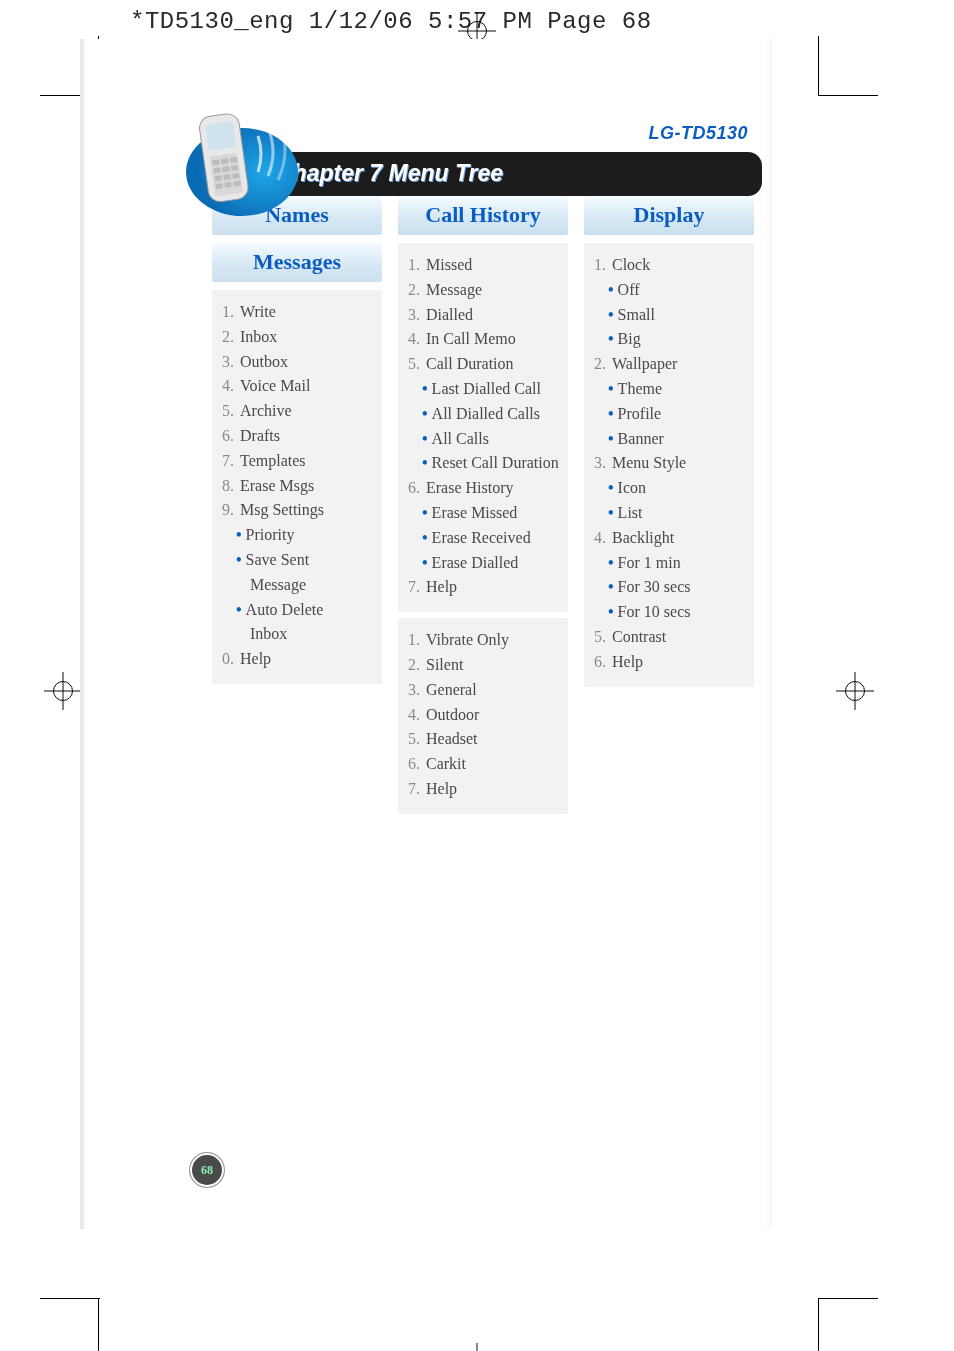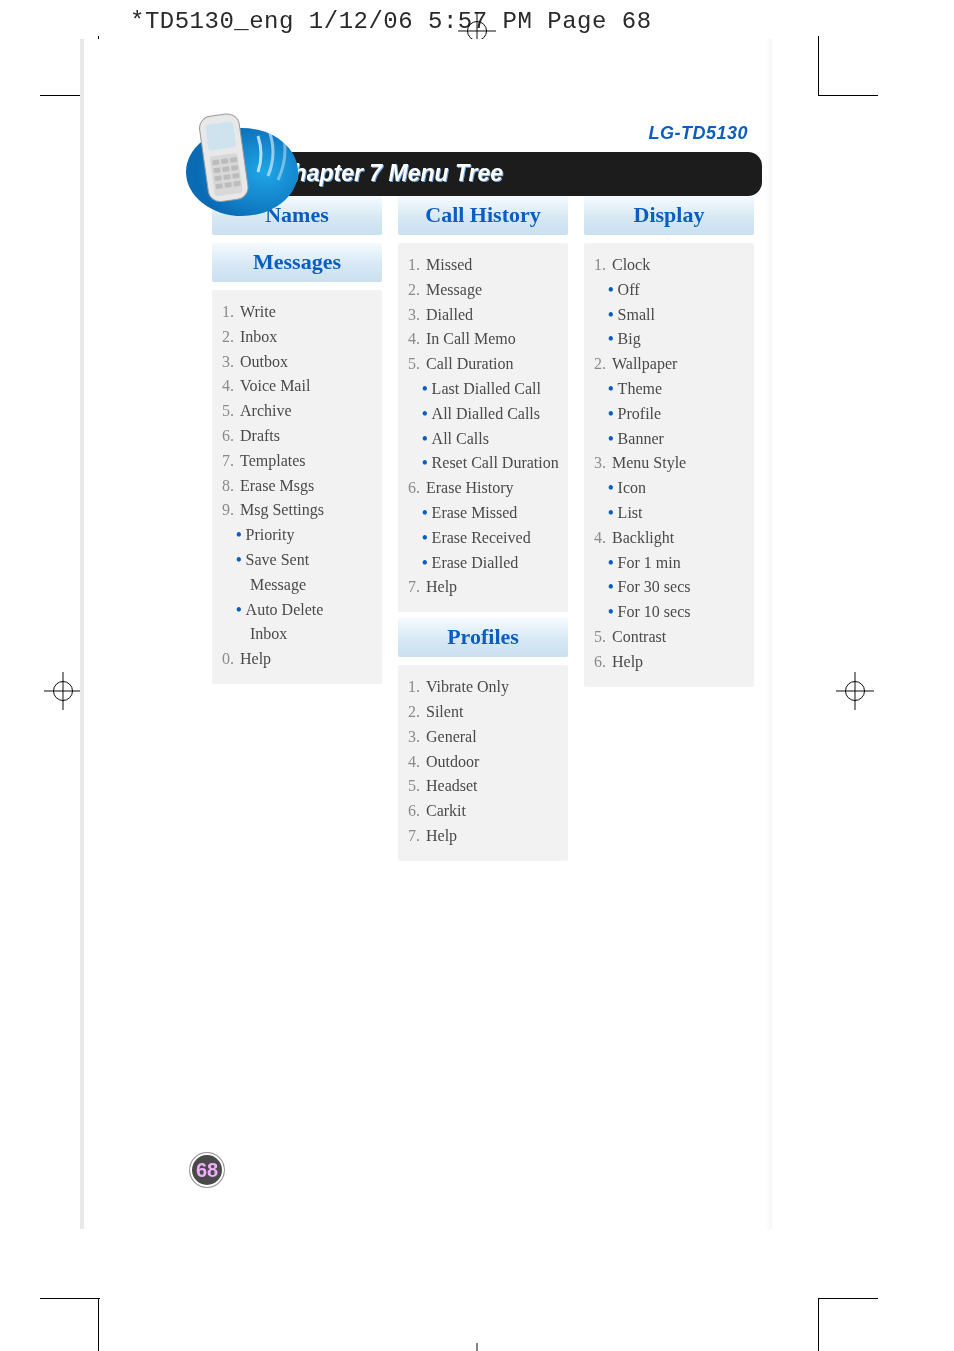--- a/index.html
+++ b/index.html
@@ -120,27 +120,28 @@
     display:block;
   }
   .bullet { color:#0a5ec2; font-weight:bold; }
   .page-num {
     position:absolute;
     left:110px;
     bottom:42px;
     width:34px; height:34px;
     border-radius:50%;
     background:#4a4a4a;
-    color:#f0abfc;
+    color:#86efac;
     font-weight:bold;
-    font-size:20px;
+    font-size:12px;
     display:flex;
     align-items:center;
     justify-content:center;
     box-shadow: inset 0 0 0 2px #fff, 0 0 0 1px #9a9a9a;
+    font-family: Liberation Serif, serif;
   }
 </style>
 </head>
 <body>
 
 <div class="print-header">*TD5130_eng  1/12/06  5:57 PM  Page 68</div>
 
 <div class="crop h1"></div>
 <div class="crop v1"></div>
 <div class="crop h2"></div>
@@ -265,21 +266,20 @@
               <div class="sub"><span class="bullet">• </span><span>All Calls</span></div>
               <div class="sub"><span class="bullet">• </span><span>Reset Call Duration</span></div>
               <div><span class="n">6. </span><span>Erase History</span></div>
               <div class="sub"><span class="bullet">• </span><span>Erase Missed</span></div>
               <div class="sub"><span class="bullet">• </span><span>Erase Received</span></div>
               <div class="sub"><span class="bullet">• </span><span>Erase Dialled</span></div>
               <div><span class="n">7. </span><span>Help</span></div>
             </div>
           </div>
           <div>
-            <div class="col-header">Profiles</div>
             <div class="section-body">
               <div><span class="n">1. </span><span>Vibrate Only</span></div>
               <div><span class="n">2. </span><span>Silent</span></div>
               <div><span class="n">3. </span><span>General</span></div>
               <div><span class="n">4. </span><span>Outdoor</span></div>
               <div><span class="n">5. </span><span>Headset</span></div>
               <div><span class="n">6. </span><span>Carkit</span></div>
               <div><span class="n">7. </span><span>Help</span></div>
             </div>
           </div>

